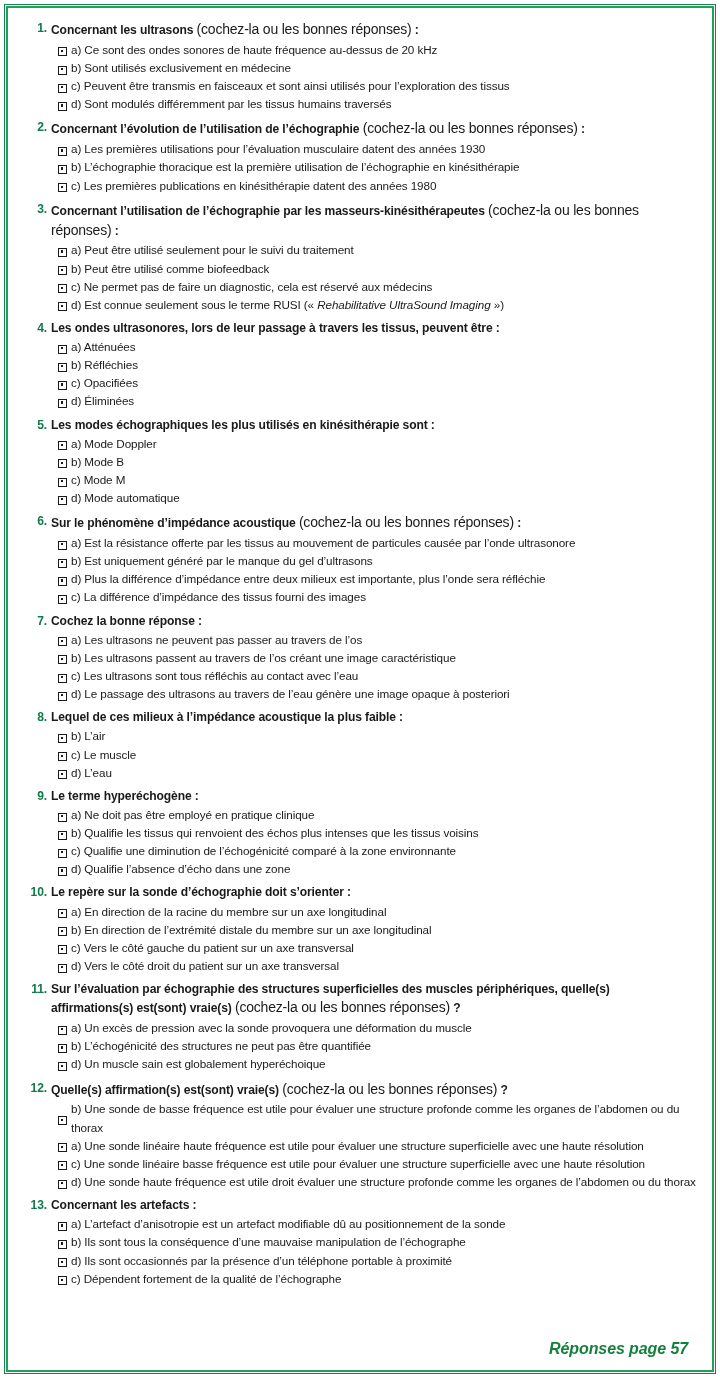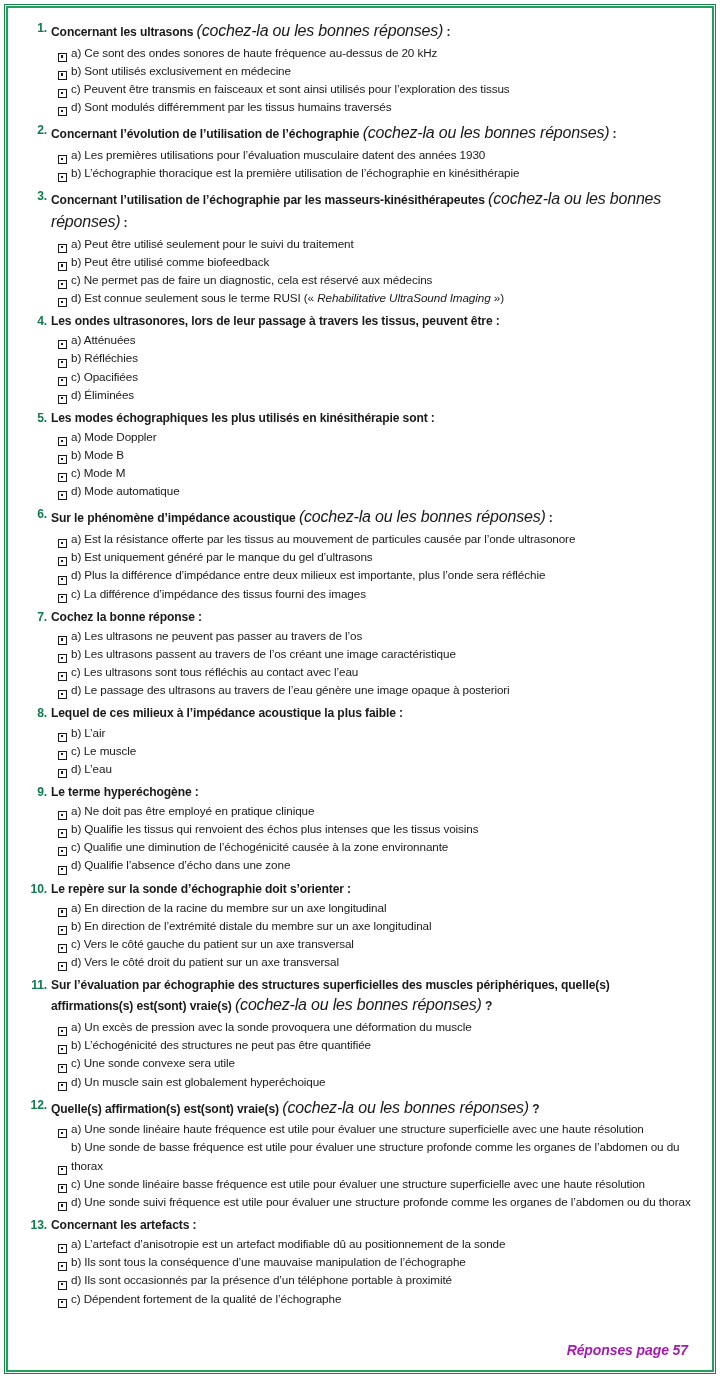--- a/index.html
+++ b/index.html
@@ -57,32 +57,31 @@
     text-align: right;
     padding-right: 4px;
     flex: 0 0 auto;
   }
   .q-text {
     flex: 1 1 auto;
     padding-right: 4px;
   }
   .q-hint {
     font-weight: normal;
-    font-style: italic;
-    font-size: 16px;
+    font-size: 14px;
     letter-spacing: -0.2px;
   }
   .options {
     margin: 1px 0 0 0;
     padding: 0;
     list-style: none;
   }
   .option {
     display: flex;
-    align-items: flex-end;
+    align-items: center;
     font-size: 11.7px;
     line-height: 1.55;
     letter-spacing: -0.1px;
     padding-left: 36px;
     color: #1a1a1a;
   }
   .checkbox {
     flex: 0 0 auto;
     position: relative;
     width: 9px;
@@ -104,24 +103,24 @@
   }
   .opt-text {
     flex: 1 1 auto;
   }
   .opt-text em {
   }
   .answers-ref {
     text-align: right;
     font-style: italic;
     font-weight: bold;
-    font-size: 14px;
+    font-size: 16px;
     letter-spacing: -0.1px;
     padding: 6px 10px 2px 0;
-    color: #a21caf;
+    color: #15803d;
   }
 </style>
 </head>
 <body>
 
 <div class="page">
   <div class="frame">
     <div class="quiz-body" id="question-list">
         <div class="question-block">
           <div class="q-head">
@@ -154,20 +153,24 @@
           </div>
           <ul class="options">
             <li class="option">
               <span class="checkbox"></span>
               <span class="opt-text">a) Les premières utilisations pour l’évaluation musculaire datent des années 1930</span>
             </li>
             <li class="option">
               <span class="checkbox"></span>
               <span class="opt-text">b) L’échographie thoracique est la première utilisation de l’échographie en kinésithérapie</span>
             </li>
+            <li class="option">
+              <span class="checkbox"></span>
+              <span class="opt-text">c) Les premières publications en kinésithérapie datent des années 1980</span>
+            </li>
           </ul>
         </div>
         <div class="question-block">
           <div class="q-head">
             <span class="q-num">3.</span>
             <span class="q-text"><span>Concernant l’utilisation de l’échographie par les masseurs-kinésithérapeutes </span><span class="q-hint">(cochez-la ou les bonnes réponses)</span><span> :</span></span>
           </div>
           <ul class="options">
             <li class="option">
               <span class="checkbox"></span>
@@ -312,21 +315,21 @@
             <li class="option">
               <span class="checkbox"></span>
               <span class="opt-text">a) Ne doit pas être employé en pratique clinique</span>
             </li>
             <li class="option">
               <span class="checkbox"></span>
               <span class="opt-text">b) Qualifie les tissus qui renvoient des échos plus intenses que les tissus voisins</span>
             </li>
             <li class="option">
               <span class="checkbox"></span>
-              <span class="opt-text">c) Qualifie une diminution de l’échogénicité causée à la zone environnante</span>
+              <span class="opt-text">c) Qualifie une diminution de l’échogénicité comparé à la zone environnante</span>
             </li>
             <li class="option">
               <span class="checkbox"></span>
               <span class="opt-text">d) Qualifie l’absence d’écho dans une zone</span>
             </li>
           </ul>
         </div>
         <div class="question-block">
           <div class="q-head">
             <span class="q-num">10.</span>
@@ -360,49 +363,45 @@
             <li class="option">
               <span class="checkbox"></span>
               <span class="opt-text">a) Un excès de pression avec la sonde provoquera une déformation du muscle</span>
             </li>
             <li class="option">
               <span class="checkbox"></span>
               <span class="opt-text">b) L’échogénicité des structures ne peut pas être quantifiée</span>
             </li>
             <li class="option">
               <span class="checkbox"></span>
-              <span class="opt-text">c) Une sonde convexe sera utile</span>
-            </li>
-            <li class="option">
-              <span class="checkbox"></span>
               <span class="opt-text">d) Un muscle sain est globalement hyperéchoique</span>
             </li>
           </ul>
         </div>
         <div class="question-block">
           <div class="q-head">
             <span class="q-num">12.</span>
             <span class="q-text"><span>Quelle(s) affirmation(s) est(sont) vraie(s) </span><span class="q-hint">(cochez-la ou les bonnes réponses)</span><span> ?</span></span>
           </div>
           <ul class="options">
             <li class="option">
               <span class="checkbox"></span>
+              <span class="opt-text">b) Une sonde de basse fréquence est utile pour évaluer une structure profonde comme les organes de l’abdomen ou du thorax</span>
+            </li>
+            <li class="option">
+              <span class="checkbox"></span>
               <span class="opt-text">a) Une sonde linéaire haute fréquence est utile pour évaluer une structure superficielle avec une haute résolution</span>
             </li>
             <li class="option">
               <span class="checkbox"></span>
-              <span class="opt-text">b) Une sonde de basse fréquence est utile pour évaluer une structure profonde comme les organes de l’abdomen ou du thorax</span>
-            </li>
-            <li class="option">
-              <span class="checkbox"></span>
               <span class="opt-text">c) Une sonde linéaire basse fréquence est utile pour évaluer une structure superficielle avec une haute résolution</span>
             </li>
             <li class="option">
               <span class="checkbox"></span>
-              <span class="opt-text">d) Une sonde suivi fréquence est utile pour évaluer une structure profonde comme les organes de l’abdomen ou du thorax</span>
+              <span class="opt-text">d) Une sonde haute fréquence est utile droit évaluer une structure profonde comme les organes de l’abdomen ou du thorax</span>
             </li>
           </ul>
         </div>
         <div class="question-block">
           <div class="q-head">
             <span class="q-num">13.</span>
             <span class="q-text"><span>Concernant les artefacts :</span></span>
           </div>
           <ul class="options">
             <li class="option">

